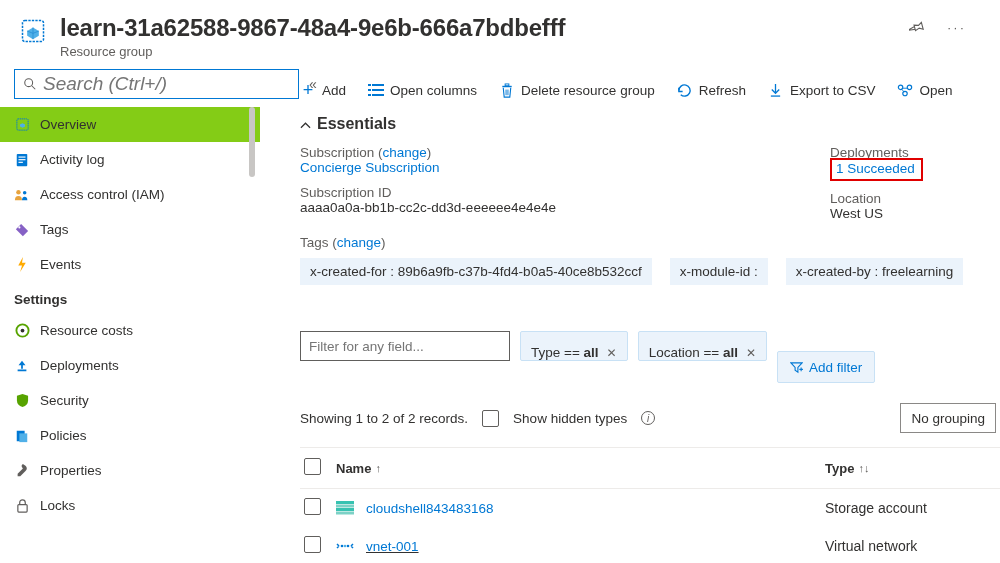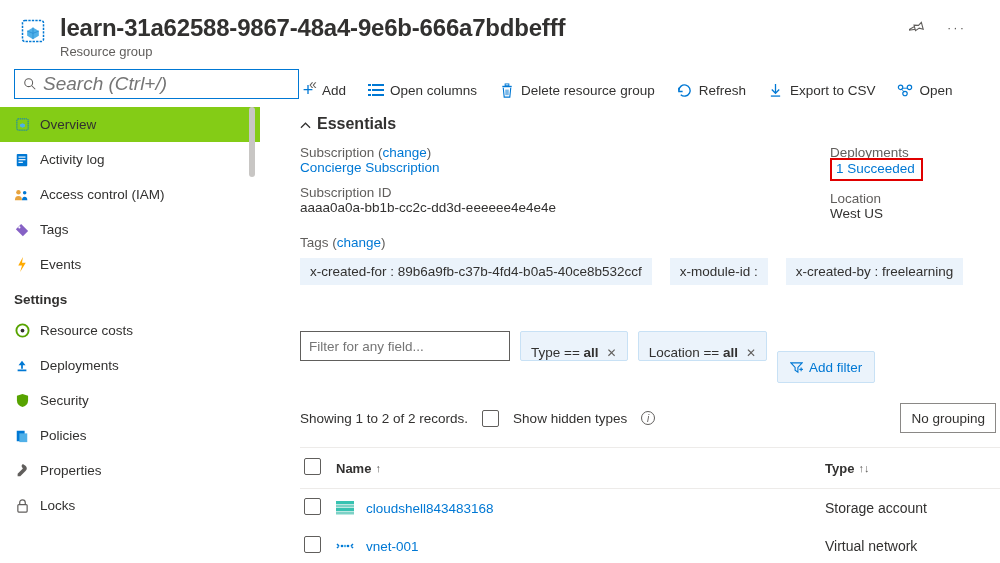--- a/index.html
+++ b/index.html
@@ -379,21 +379,21 @@
               <rect y="10.5" width="18" height="3" fill="#7cd1c6"></rect>
             </svg>
           </span>
         <span class="res-name">cloudshell843483168</span>
       </div>
       <div class="cell-type-v">Storage account</div>
     </div>
 
     <div class="trow">
       <div class="cell-chk"><span class="chk"></span></div>
-      <div class="cell-name" style="font-weight:400;">
+      <div class="cell-name" style="font-weight:400;text-decoration:underline;">
         <span class="res-icon">
             <svg width="18" height="14" viewBox="0 0 18 14">
               <path d="M3 7 L1 5 M3 7 L1 9 M15 7 L17 5 M15 7 L17 9" stroke="#0078d4" stroke-width="1.5" fill="none"></path>
               <circle cx="6" cy="7" r="1.3" fill="#0078d4"></circle>
               <circle cx="9" cy="7" r="1.3" fill="#50b0e8"></circle>
               <circle cx="12" cy="7" r="1.3" fill="#0078d4"></circle>
             </svg>
           </span>
         <span class="res-name">vnet-001</span>
       </div>

